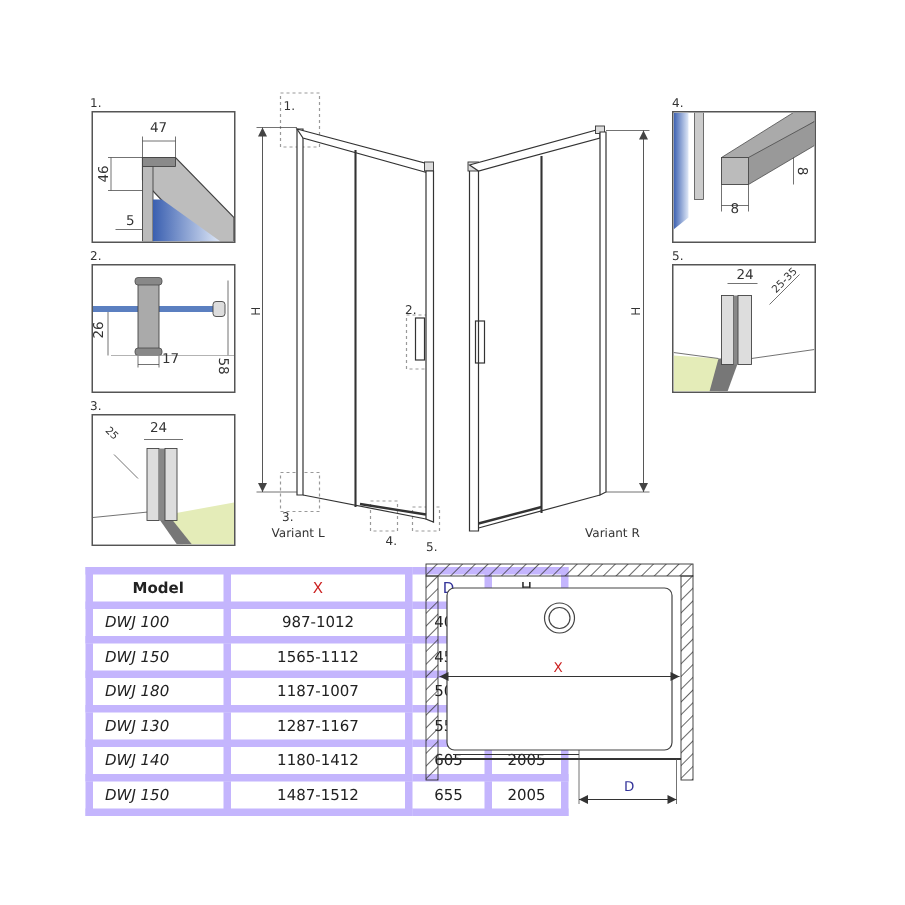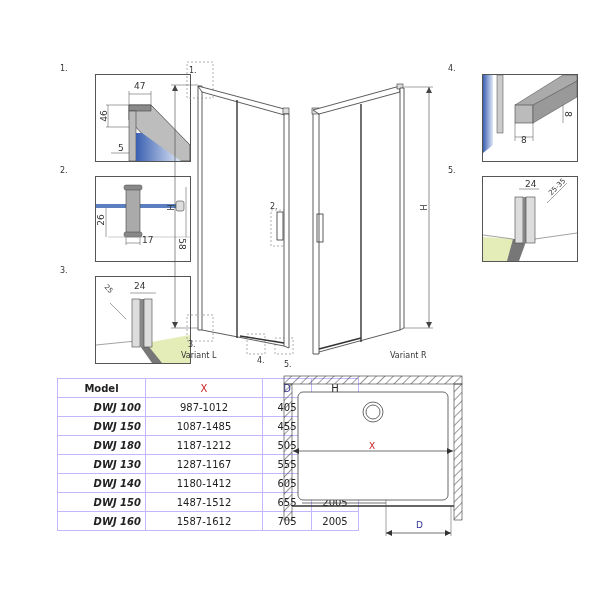--- a/index.html
+++ b/index.html
@@ -1,24 +1,24 @@
 <!DOCTYPE html>
 <html><head>
 <meta charset="utf-8">
 <style>
   html,body{margin:0;padding:0;background:#fff;}
   body{width:603px;height:603px;position:relative;overflow:hidden;font-family:"DejaVu Sans","Liberation Sans",sans-serif;color:#222;}
   .abs{position:absolute;}
   .lbl{font-size:8px;color:#333;}
-  .detail{position:absolute;border:1px solid #555;background:#fff;overflow:hidden;margin-left:34px;}
+  .detail{position:absolute;border:1px solid #555;background:#fff;overflow:hidden;}
   .num{position:absolute;font-size:9px;color:#333;}
   table.spec{position:absolute;left:57px;top:378px;border-collapse:collapse;font-size:10px;}
-  table.spec th,table.spec td{border:1px solid #c4b5fd;text-align:center;height:18px;padding:0 4px;}
+  table.spec th,table.spec td{border:5px solid #c4b5fd;text-align:center;height:18px;padding:0 4px;}
   table.spec th{font-weight:bold;}
-  table.spec td.model{font-weight:bold;font-style:italic;text-align:right;padding-left:8px;width:75px;}
+  table.spec td.model{font-weight:normal;font-style:italic;text-align:left;padding-left:8px;width:75px;}
   .x-col{width:108px;}
   .d-col{width:40px;}
   .h-col{width:38px;}
 </style>
 </head>
 <body>
 
 <div class="abs lbl" style="left:60px;top:64px;">1.</div>
 <div class="detail" style="left:61px;top:74px;width:94px;height:86px;">
   <svg width="94" height="86">
@@ -180,52 +180,46 @@
   </thead>
   <tbody>
     <tr>
         <td class="model">DWJ 100</td>
         <td>987-1012</td>
         <td>405</td>
         <td>2005</td>
       </tr>
     <tr>
         <td class="model">DWJ 150</td>
-        <td>1087-1485</td>
+        <td>1565-1112</td>
         <td>455</td>
         <td>2005</td>
       </tr>
     <tr>
         <td class="model">DWJ 180</td>
-        <td>1187-1212</td>
+        <td>1187-1007</td>
         <td>505</td>
         <td>2005</td>
       </tr>
     <tr>
         <td class="model">DWJ 130</td>
         <td>1287-1167</td>
         <td>555</td>
         <td>2005</td>
       </tr>
     <tr>
         <td class="model">DWJ 140</td>
         <td>1180-1412</td>
         <td>605</td>
         <td>2005</td>
       </tr>
     <tr>
         <td class="model">DWJ 150</td>
         <td>1487-1512</td>
         <td>655</td>
-        <td>2005</td>
-      </tr>
-    <tr>
-        <td class="model">DWJ 160</td>
-        <td>1587-1612</td>
-        <td>705</td>
         <td>2005</td>
       </tr>
   </tbody>
 </table>
 
 <svg class="abs" style="left:280px;top:370px;" width="200" height="180">
   <defs>
     <pattern id="hatch" width="6" height="6" patternUnits="userSpaceOnUse" patternTransform="rotate(45)">
       <line x1="0" y1="0" x2="0" y2="6" stroke="#333" stroke-width="1"></line>
     </pattern>

